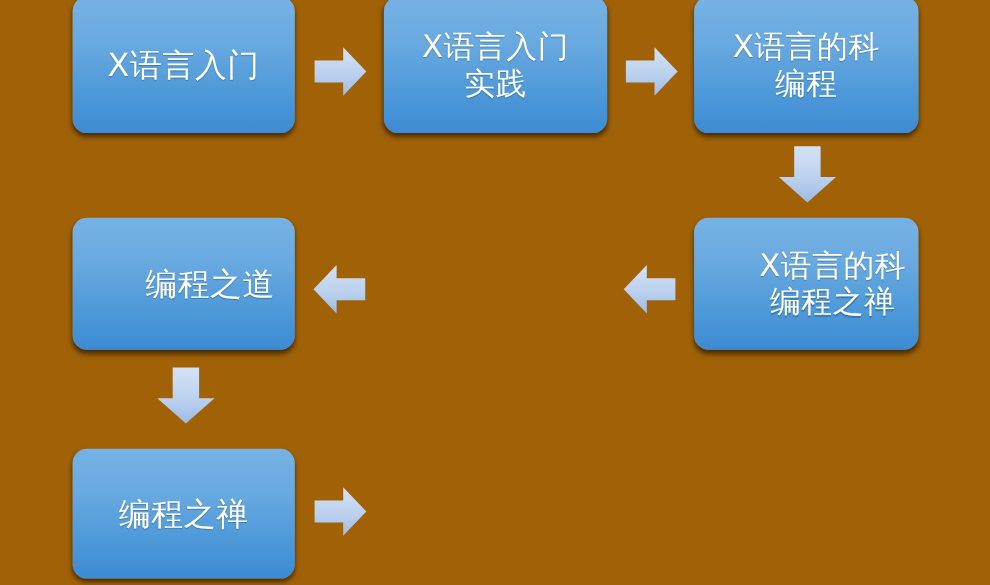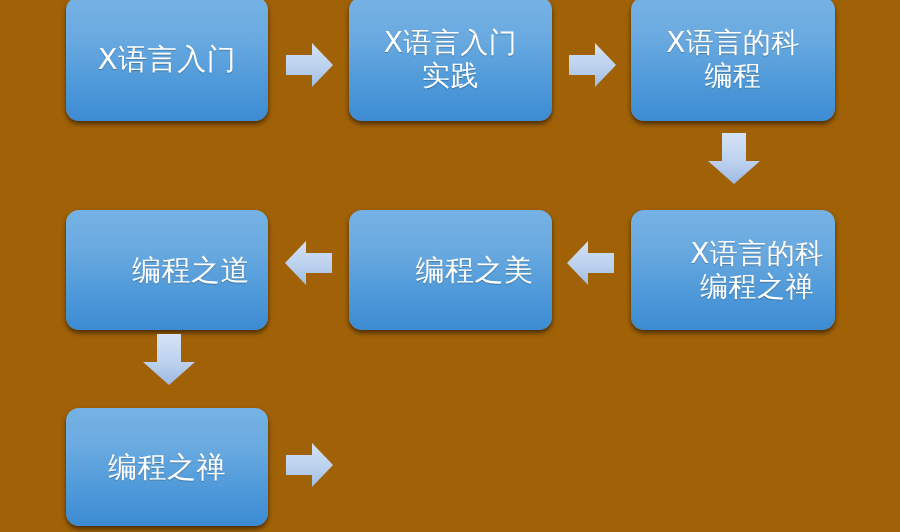--- a/index.html
+++ b/index.html
@@ -39,21 +39,21 @@
     padding: 0 10px;
     white-space: pre-line;
   }
 
   
   .col1 { left: 66px;  width: 202px; }
   .col2 { left: 349px; width: 203px; }
   .col3 { left: 631px; width: 204px; }
 
   .row1 { top: -3px;  height: 124px; }
-  .row2 { top: 210px; height: 120px; padding-left: 48px; }
+  .row2 { top: 198px; height: 120px; padding-left: 48px; }
   .row3 { top: 408px; height: 118px; }
 
   .fs-1line { font-size: 29px; }
   .fs-2line { font-size: 28px; }
 
   
   .arrow {
     position: absolute;
   }
   .arrow svg { display: block; overflow: visible; }
@@ -130,23 +130,20 @@
         <linearGradient id="gradL1" x1="0" y1="0" x2="0" y2="1">
           <stop offset="0%" stop-color="#d3e1f4"></stop>
           <stop offset="55%" stop-color="#bcd1ee"></stop>
           <stop offset="100%" stop-color="#9fbce4"></stop>
         </linearGradient>
       </defs>
       <polygon points="47,14 21,14 21,2 0,24 21,46 21,34 47,34" fill="url(#gradL1)"></polygon>
     </svg>
   </div>
 
-  <div class="node col2 row2 fs-1line nosel">
-    <span class="label">编程之美</span>
-  </div>
 
   <div class="arrow" style="left:285px; top:239px;">
     <svg width="48" height="48" viewBox="0 0 48 48" aria-hidden="true">
       <defs>
         <linearGradient id="gradL2" x1="0" y1="0" x2="0" y2="1">
           <stop offset="0%" stop-color="#d3e1f4"></stop>
           <stop offset="55%" stop-color="#bcd1ee"></stop>
           <stop offset="100%" stop-color="#9fbce4"></stop>
         </linearGradient>
       </defs>

